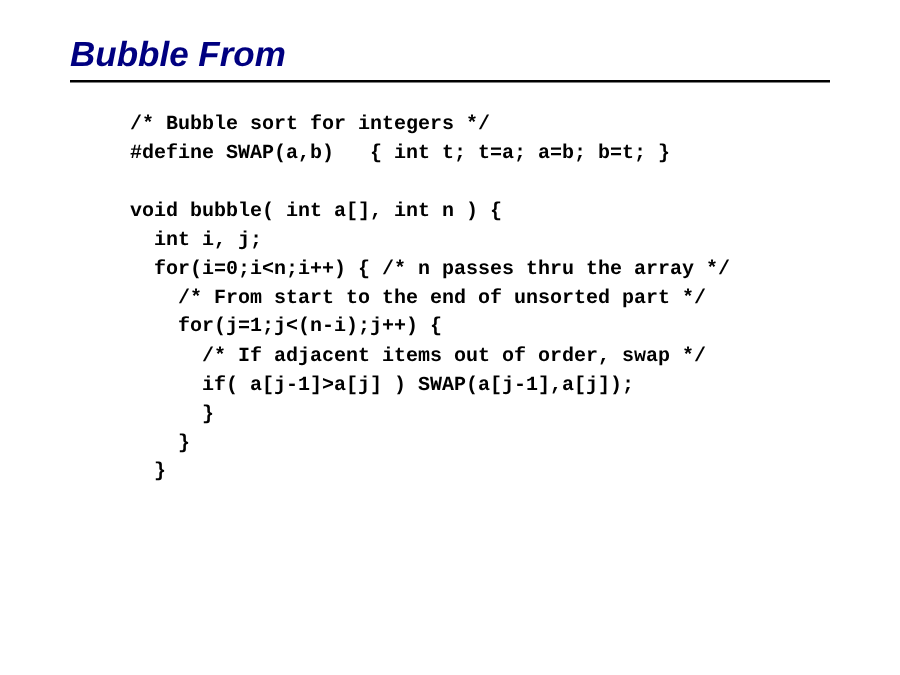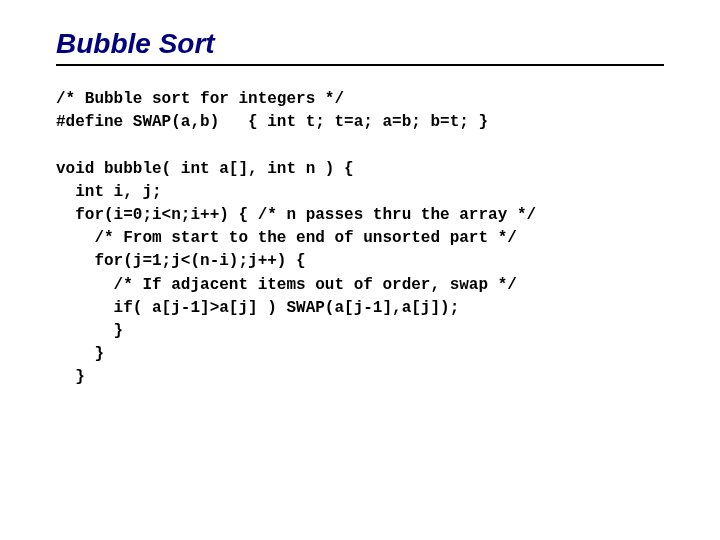--- a/index.html
+++ b/index.html
@@ -22,27 +22,28 @@
     padding-bottom: 4px;
     margin-bottom: 22px;
   }
   .code {
     font-family: "Courier New", Courier, monospace;
     font-size: 16px;
     font-weight: bold;
     color: #000000;
     line-height: 1.45;
     white-space: pre;
+    margin-left: 48px;
   }
 </style>
 </head>
 <body>
 
 <div class="slide">
-  <div class="title">Bubble Sort</div>
+  <div class="title">Bubble From</div>
   <div class="code">/* Bubble sort for integers */
 #define SWAP(a,b)   { int t; t=a; a=b; b=t; }
 
 void bubble( int a[], int n ) {
   int i, j;
   for(i=0;i&lt;n;i++) { /* n passes thru the array */
     /* From start to the end of unsorted part */
     for(j=1;j&lt;(n-i);j++) {
       /* If adjacent items out of order, swap */
       if( a[j-1]&gt;a[j] ) SWAP(a[j-1],a[j]);

